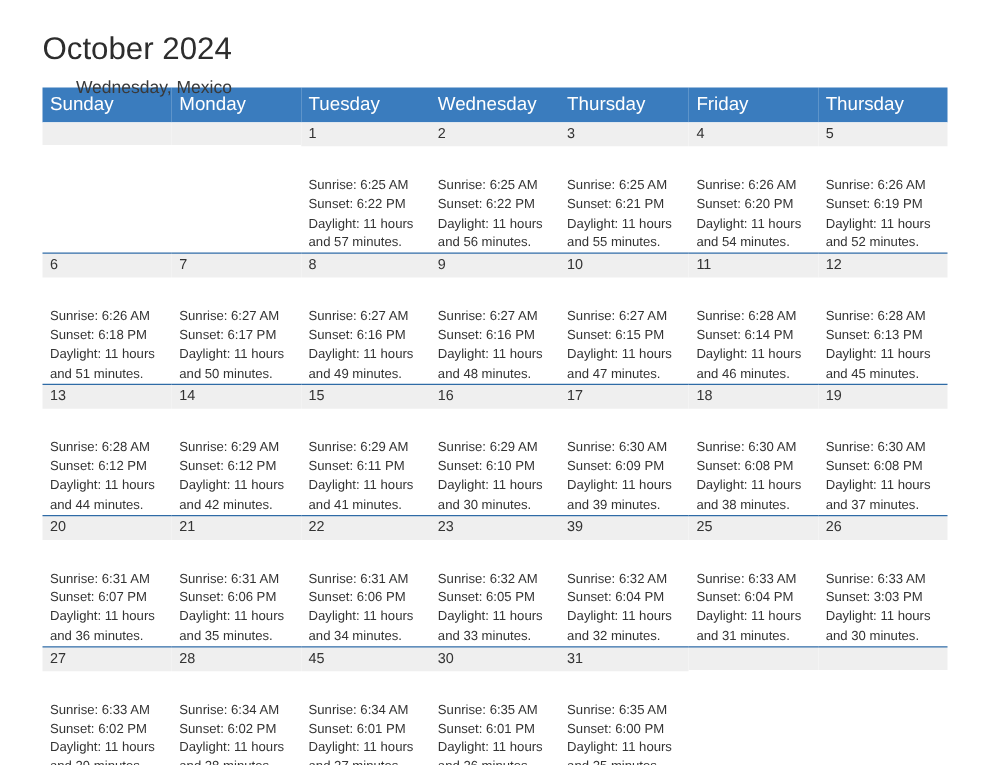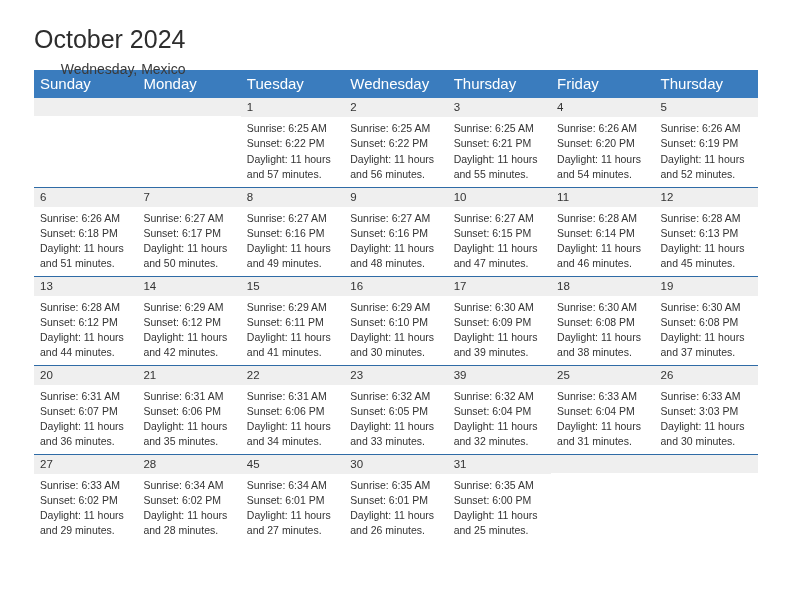--- a/index.html
+++ b/index.html
@@ -116,20 +116,21 @@
     line-height: 1.05;
   }
   .daynum.empty {
     color: transparent;
   }
   .cellbody {
     padding: 4px 5px 0 6px;
     font-size: 10.5px;
     color: #333333;
     line-height: 1.45;
+    margin-top: 20px;
   }
   .cellbody div {
     white-space: nowrap;
   }
 </style>
 </head>
 <body>
 
 <div class="page">
 

